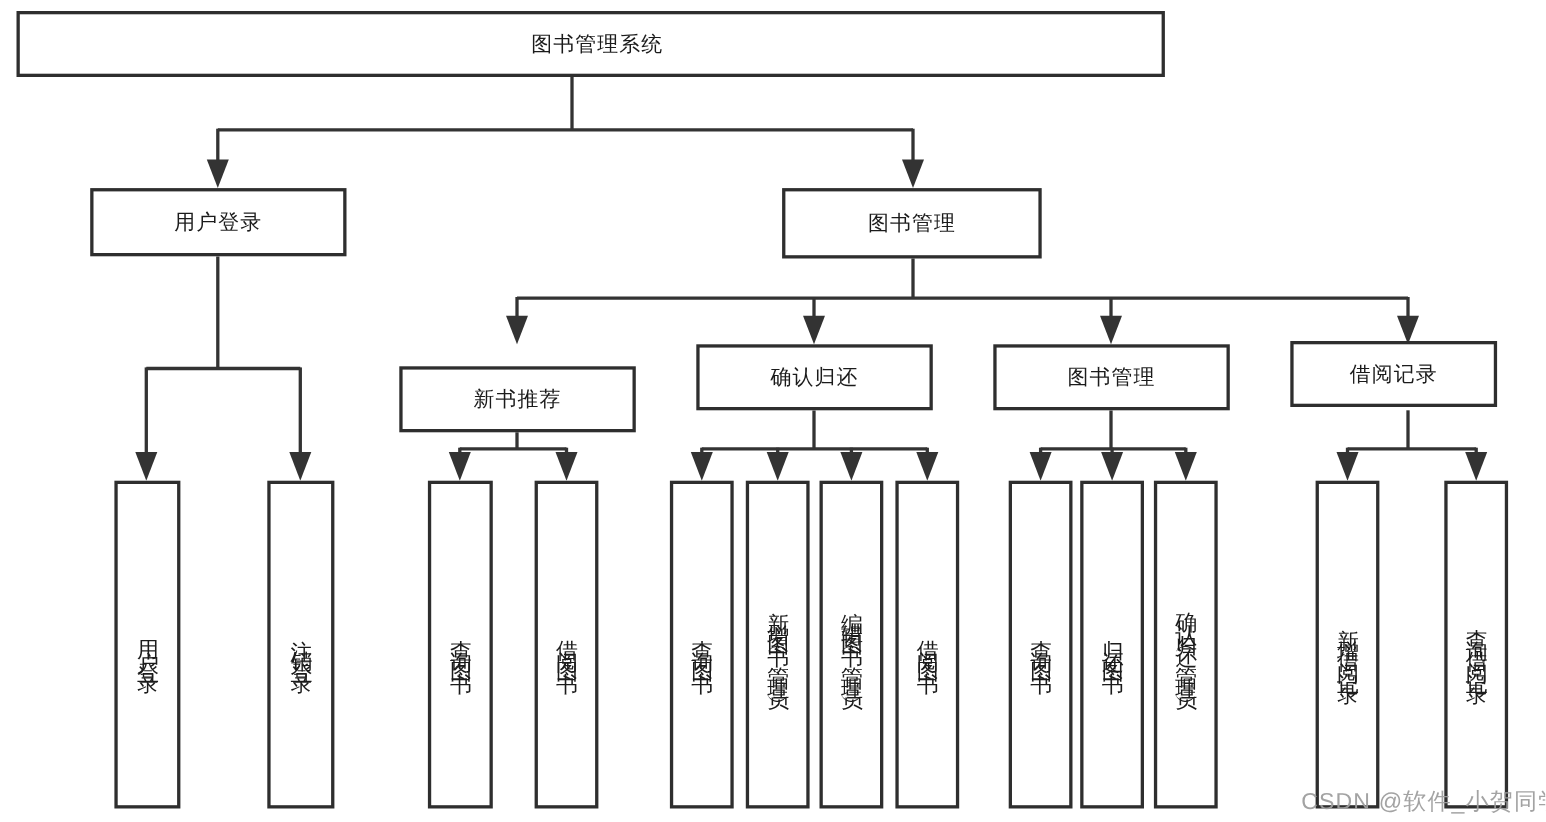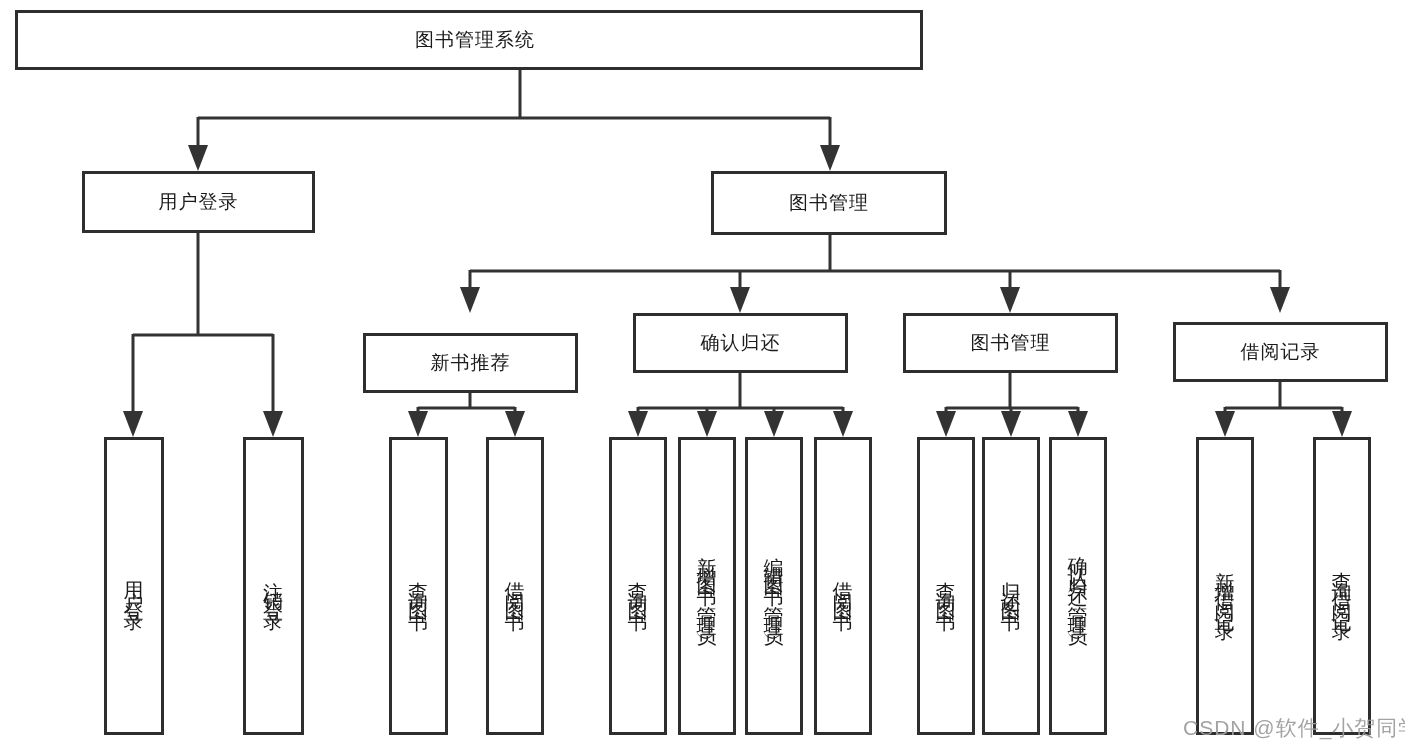--- a/index.html
+++ b/index.html
@@ -126,29 +126,29 @@
 
       <polygon points="936,411 956,411 946,437"></polygon>
       <polygon points="1001,411 1021,411 1011,437"></polygon>
       <polygon points="1068,411 1088,411 1078,437"></polygon>
 
       <polygon points="1215,411 1235,411 1225,437"></polygon>
       <polygon points="1332,411 1352,411 1342,437"></polygon>
     </g>
   </svg>
 
-  <div class="node" style="left:15px; top:10px; width:908px; height:60px;padding-left:12px;">图书管理系统</div>
+  <div class="node" style="left:15px; top:10px; width:1044px; height:60px;padding-left:12px;">图书管理系统</div>
 
   <div class="node" style="left:82px; top:171px; width:233px; height:62px;">用户登录</div>
   <div class="node" style="left:711px; top:171px; width:236px; height:64px;">图书管理</div>
 
   <div class="node" style="left:363px; top:313px; width:215px; height:60px;margin-top:20px;">新书推荐</div>
   <div class="node" style="left:633px; top:313px; width:215px; height:60px;">确认归还</div>
   <div class="node" style="left:903px; top:313px; width:215px; height:60px;">图书管理</div>
-  <div class="node" style="left:1173px; top:322px; width:215px; height:60px;">借阅记录</div>
+  <div class="node" style="left:1173px; top:310px; width:188px; height:60px;">借阅记录</div>
 
   <div class="node vnode" style="left:104px; top:437px; width:60px; height:298px;">
     <span class="vtext">用户登录</span>
   </div>
   <div class="node vnode" style="left:243px; top:437px; width:61px; height:298px;">
     <span class="vtext">注销登录</span>
   </div>
 
   <div class="node vnode" style="left:389px; top:437px; width:59px; height:298px;">
     <span class="vtext">查询图书</span>

